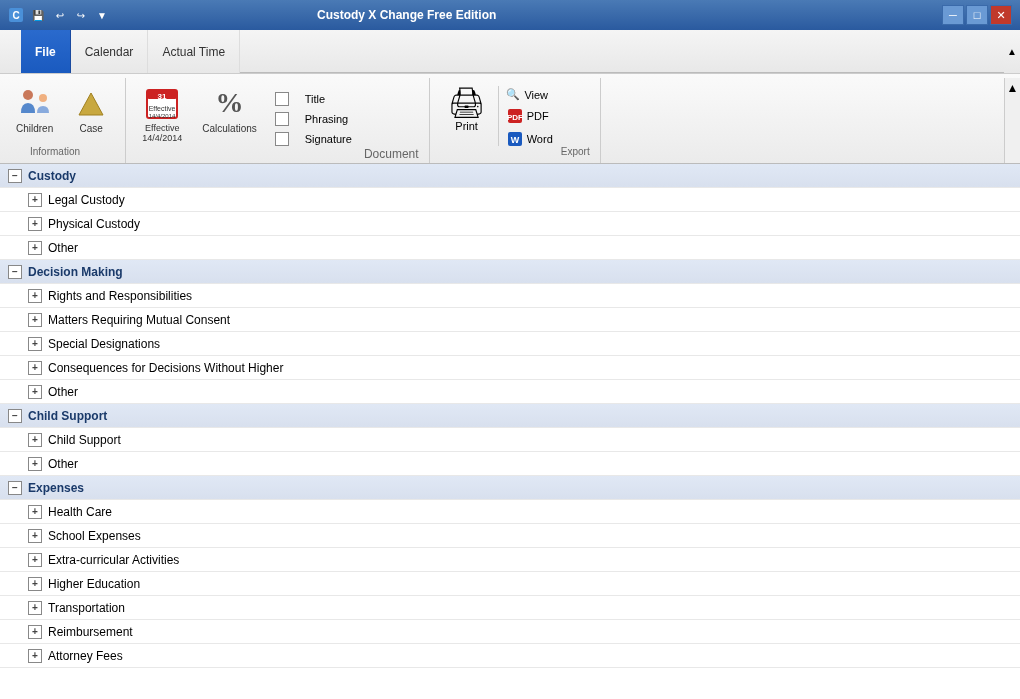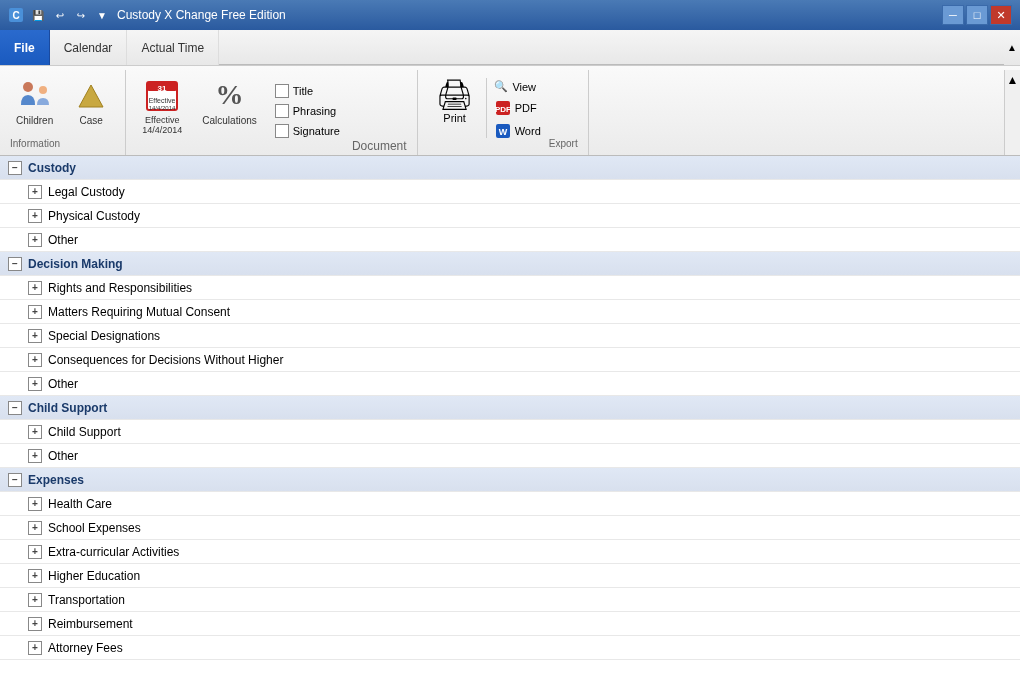--- a/index.html
+++ b/index.html
@@ -28,24 +28,25 @@
       cursor: pointer;
     }
     .title-btn.close { background: #c0392b; }
     .title-btn.maximize { background: #6a9ad4; }
     .quick-access { display: flex; gap: 3px; align-items: center; }
     .qa-btn { width: 18px; height: 18px; background: none; border: none; color: white; font-size: 10px; cursor: pointer; display: flex; align-items: center; justify-content: center; }
 
     
     .menu-bar {
       background: linear-gradient(to bottom, #f5f5f5, #e8e8e8);
-      height: 36px;
+      height: 44px;
       display: flex;
       align-items: stretch;
       border-bottom: 1px solid #ccc;
+      padding-left: 21px;
     }
     .menu-tab {
       padding: 0 14px;
       display: flex;
       align-items: center;
       cursor: pointer;
       font-size: 12px;
       color: #333;
       border-right: 1px solid #ddd;
     }
@@ -81,20 +82,21 @@
       display: flex;
       align-items: flex-start;
       gap: 8px;
       flex: 1;
     }
     .ribbon-group-label {
       font-size: 10px;
       color: #666;
       margin-top: auto;
       padding-bottom: 2px;
+      margin-left: 20px;
     }
     .ribbon-btn {
       display: flex;
       flex-direction: column;
       align-items: center;
       cursor: pointer;
       padding: 3px 6px;
       border-radius: 3px;
       min-width: 45px;
     }
@@ -105,21 +107,21 @@
     }
     .ribbon-btn .btn-label {
       font-size: 10px;
       text-align: center;
       color: #333;
       margin-top: 2px;
     }
     .ribbon-btn-small {
       display: flex;
       align-items: center;
-      gap: 4px;
+      gap: 16px;
       cursor: pointer;
       padding: 2px 4px;
       border-radius: 2px;
       font-size: 11px;
       white-space: nowrap;
     }
     .ribbon-btn-small .check-icon {
       width: 14px; height: 14px;
       border: 1px solid #888;
       background: white;
@@ -213,21 +215,21 @@
     <svg width="16" height="16" viewBox="0 0 16 16">
       <rect x="1" y="1" width="14" height="14" rx="2" fill="#4a90d9"></rect>
       <text x="8" y="12" text-anchor="middle" fill="white" font-size="10" font-weight="bold">C</text>
     </svg>
     <div class="quick-access">
       <button class="qa-btn">💾</button>
       <button class="qa-btn">↩</button>
       <button class="qa-btn">↪</button>
       <button class="qa-btn">▼</button>
     </div>
-    <span style="">Custody X Change Free Edition</span>
+    <span style="margin-left: 200px; font-weight: bold;">Custody X Change Free Edition</span>
   </div>
   <div class="title-bar-controls">
     <button class="title-btn">─</button>
     <button class="title-btn maximize">□</button>
     <button class="title-btn close">✕</button>
   </div>
 </div>
 
 <div class="menu-bar">
   <div class="menu-tab file-tab">

